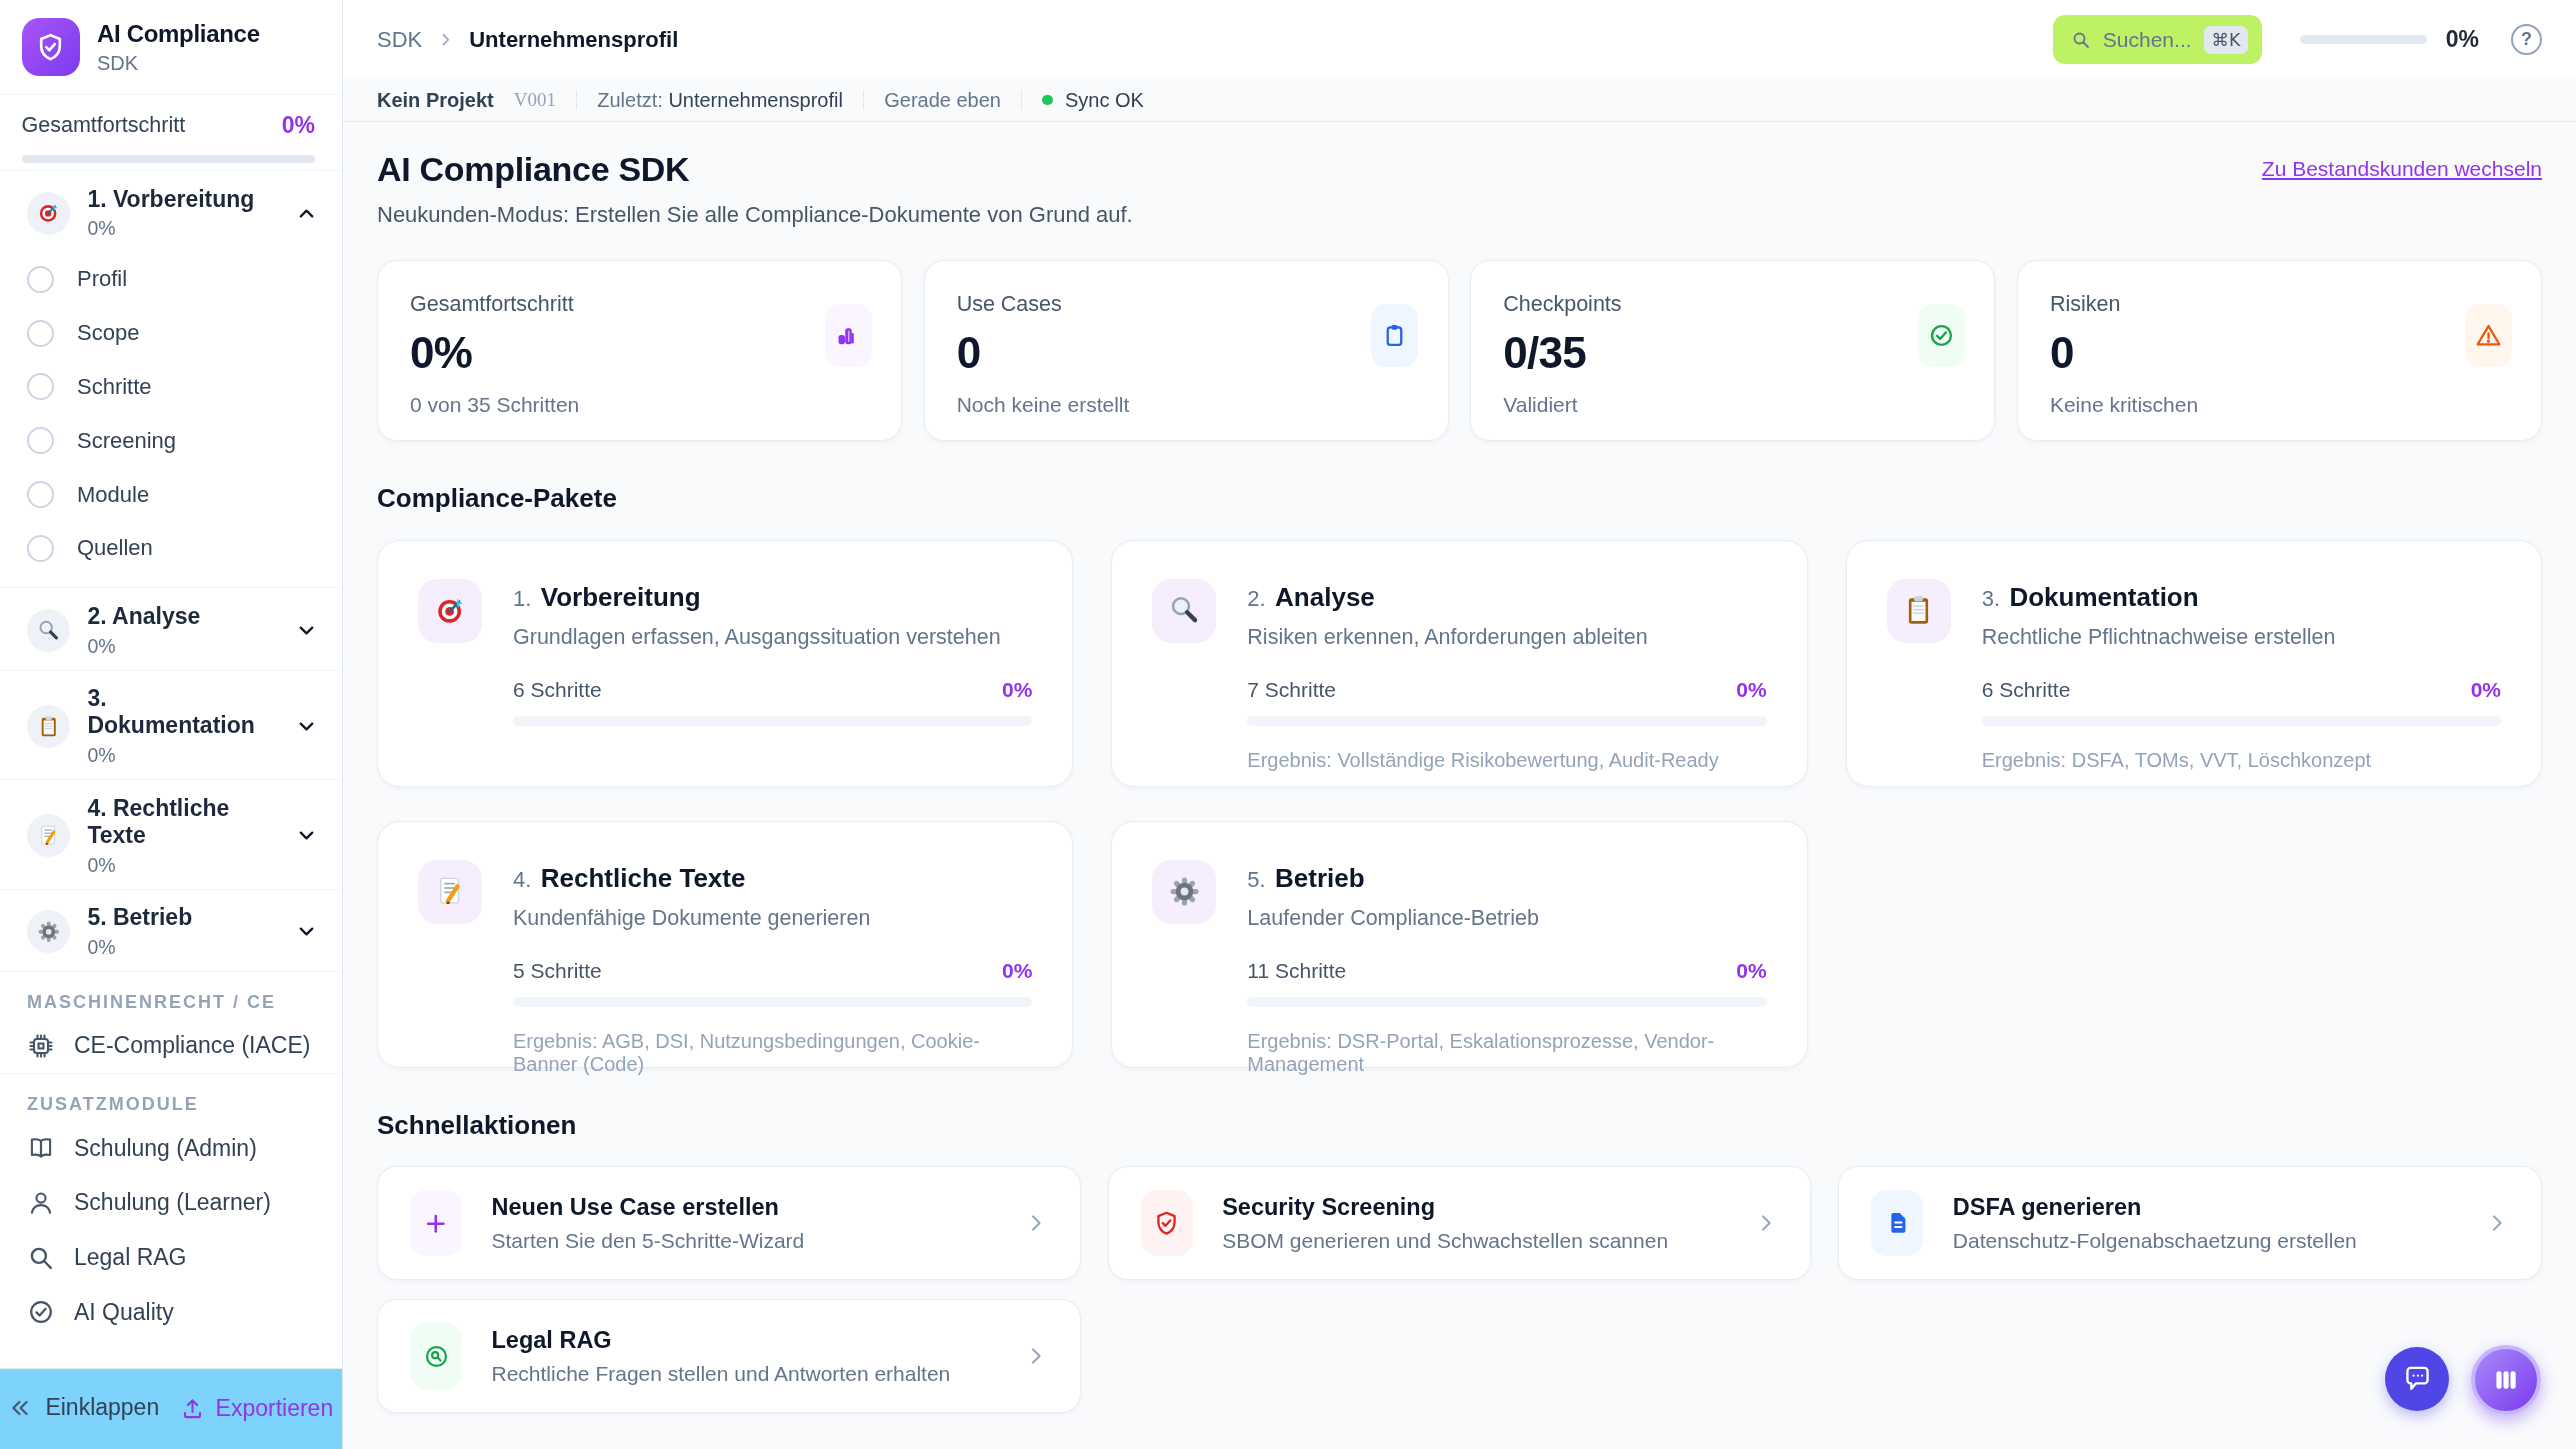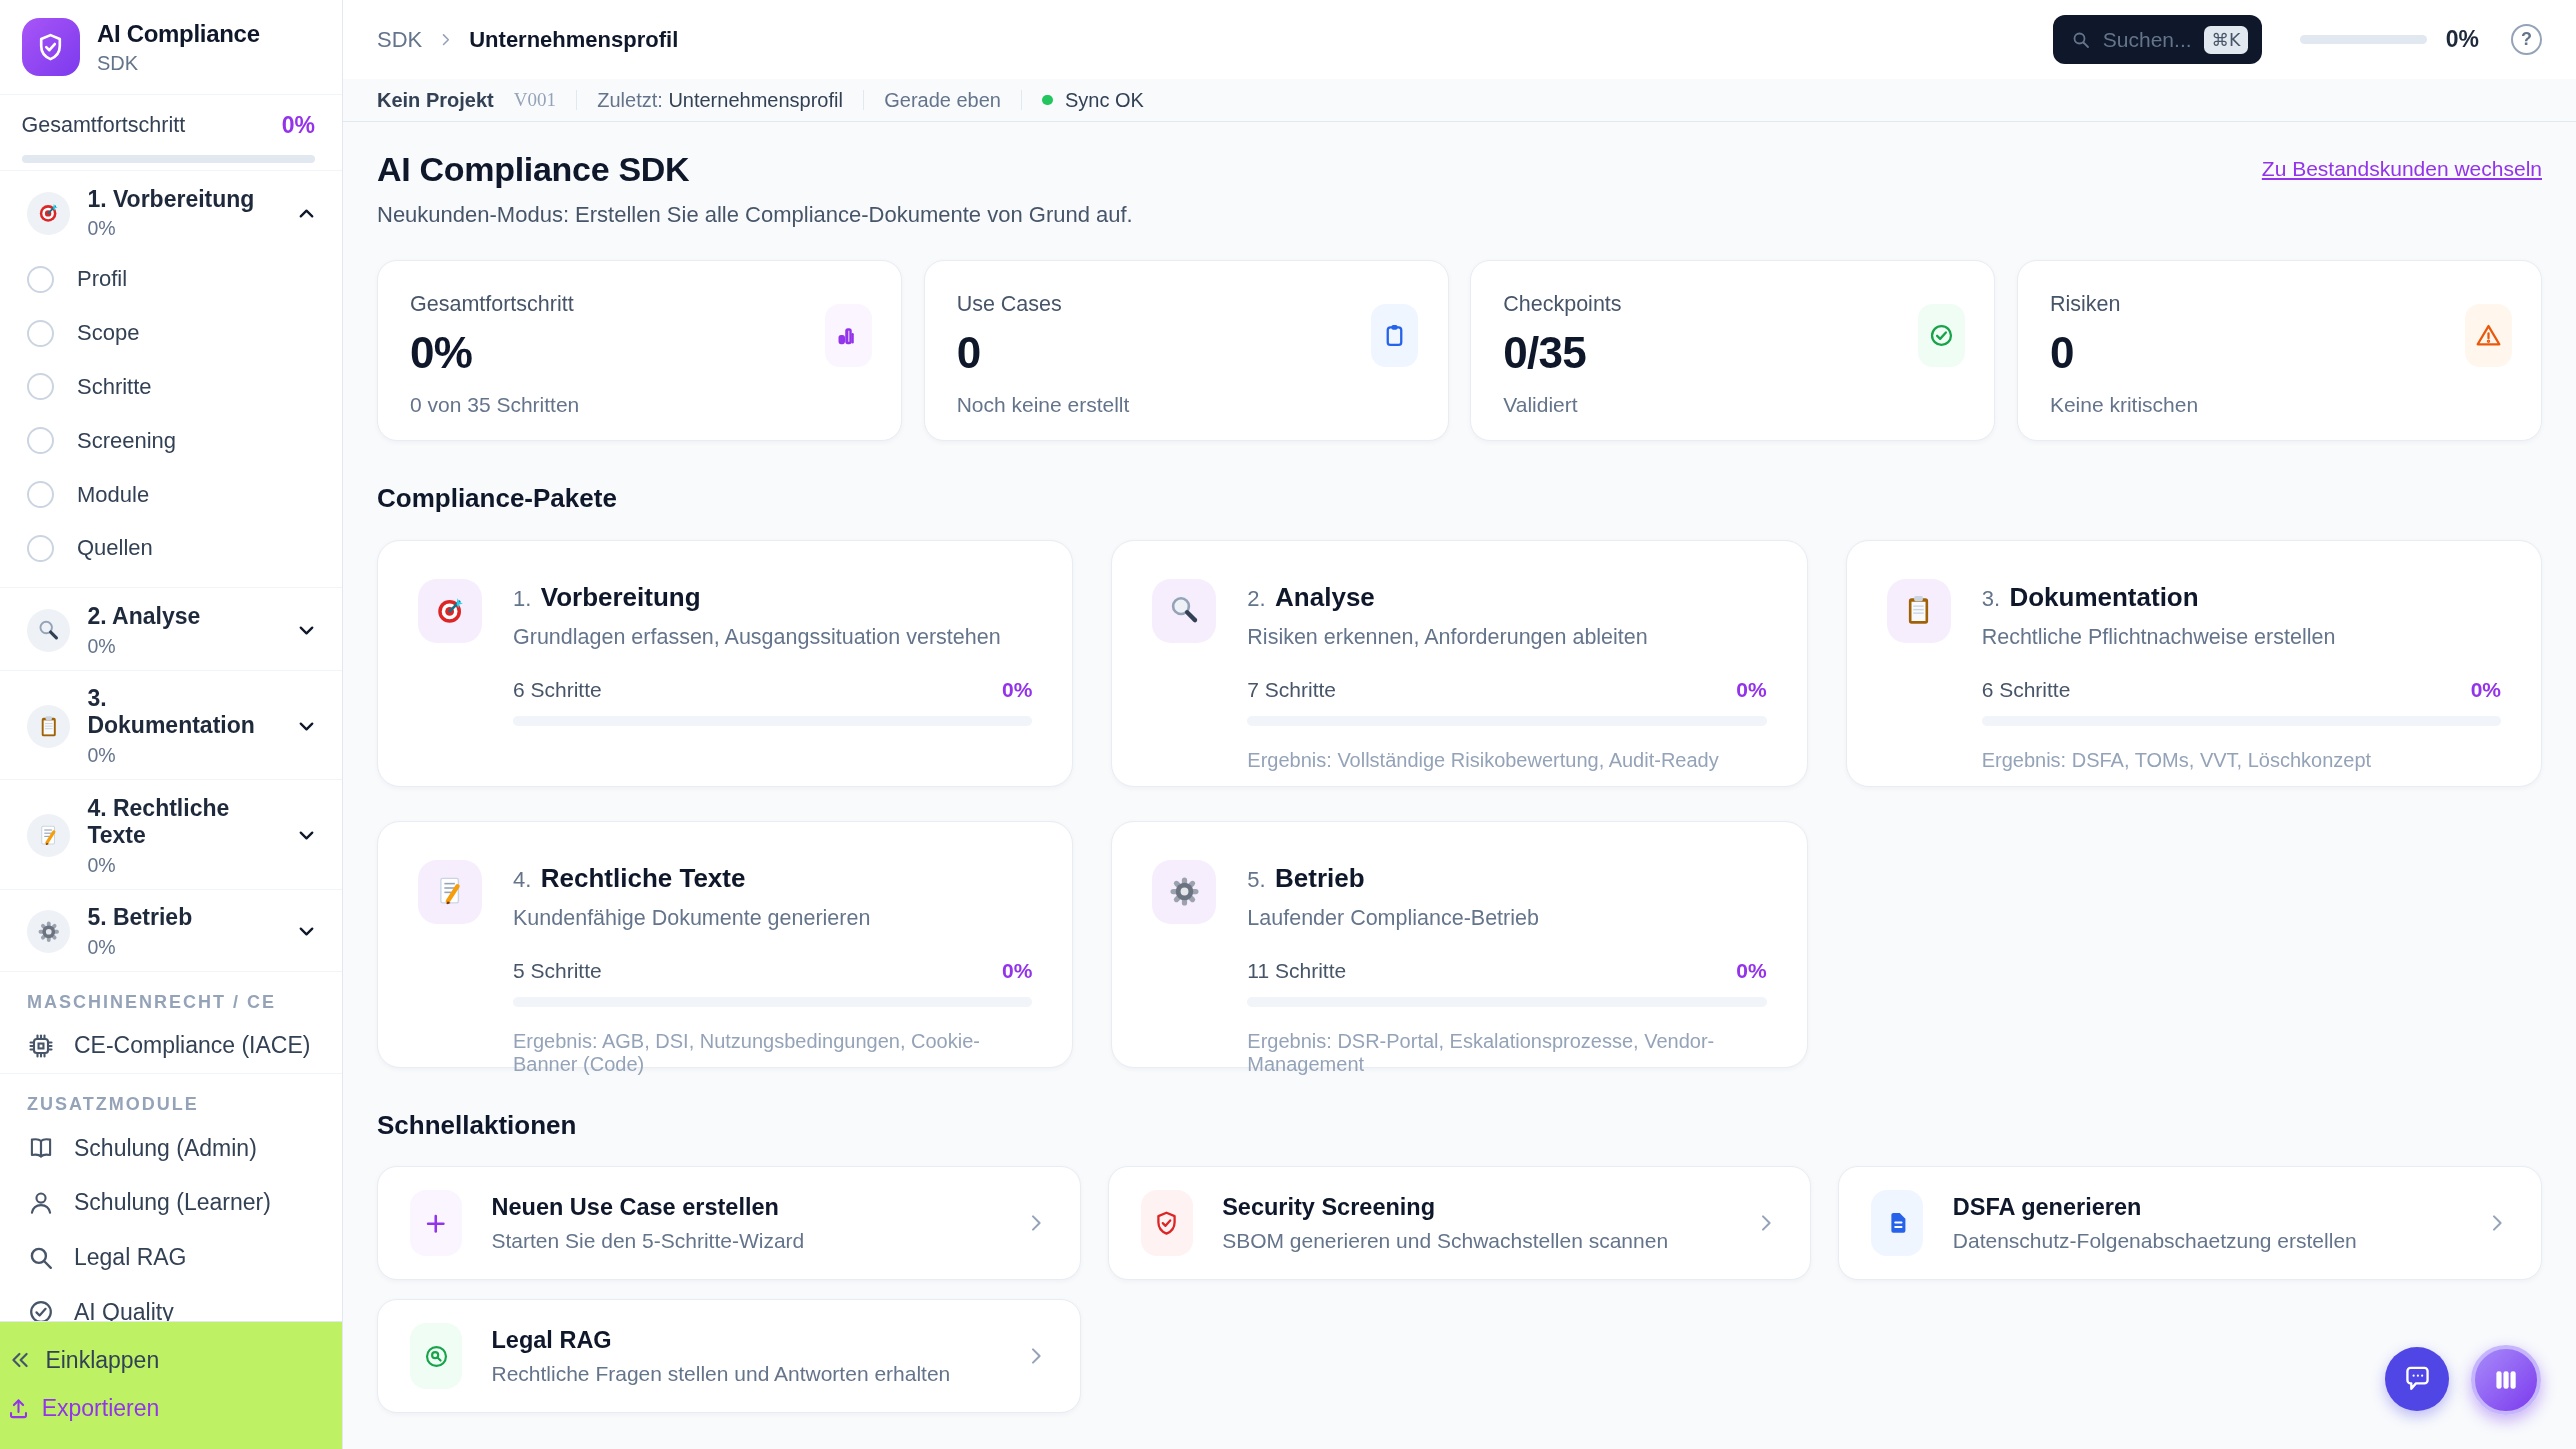--- a/index.html
+++ b/index.html
@@ -34,32 +34,32 @@
   .pkg-chev { margin-left:auto; display:grid; place-items:center; }
   .sub-list { padding-bottom:12px; }
   .sub-item { display:flex; align-items:center; gap:23px; padding:13.4px 27px; cursor:pointer; }
   .sub-circle { width:27px; height:27px; border-radius:50%; border:2.7px solid #cbd5e1; flex:none; }
   .sub-label { font-size:22px; color:#334155; }
   .sep { border:none; border-top:1.3px solid #f1f5f9; }
 
   .s-section-label { padding:20px 27px 5.4px; font-size:18px; font-weight:700; letter-spacing:2px; color:#94a3b8; }
   .s-link { display:flex; align-items:center; gap:19px; padding:13.4px 27px; font-size:23px; color:#334155; cursor:pointer; }
 
-  .s-footer { margin-top:auto; border-top:1.3px solid #e2e8f0; background:#bef264; padding:17.4px 0 20px; display:flex; flex-direction:column; align-items:flex-start; gap:6.7px; }
+  .s-footer { margin-top:auto; border-top:1.3px solid #e2e8f0; background:#7dd3fc; padding:17.4px 0 20px; display:flex; flex-direction:row; align-items:flex-end; gap:6.7px; }
   .collapse-btn { display:flex; align-items:center; gap:13.4px; font-size:23px; color:#334155; background:none; border:none; cursor:pointer; font-family:inherit; padding:8px; }
   .export-btn { display:flex; align-items:center; gap:12px; font-size:23px; font-weight:500; color:#9333ea; background:none; border:none; cursor:pointer; font-family:inherit; padding:6.7px; }
 
   
   .main { flex:1; display:flex; flex-direction:column; min-width:0; position:relative; }
   .topbar { height:79px; background:#ffffff; display:flex; align-items:center; padding:0 34px; flex:none; }
   .crumb { display:flex; align-items:center; gap:14.8px; font-size:22px; }
   .crumb-root { color:#64748b; cursor:pointer; }
   .crumb-cur { color:#0f172a; font-weight:600; }
   .top-right { margin-left:auto; display:flex; align-items:center; }
-  .search-pill { display:flex; align-items:center; gap:12px; background:#0f172a; border-radius:12px; padding:10.7px 13.4px 10.7px 17.4px; cursor:text; }
+  .search-pill { display:flex; align-items:center; gap:12px; background:#bef264; border-radius:12px; padding:10.7px 13.4px 10.7px 17.4px; cursor:text; }
   .search-ph { font-size:21px; color:#64748b; }
   .kbd { font-family:"DejaVu Sans", sans-serif; font-size:17.4px; color:#475569; background:#e2e8f0; border-radius:6.7px; padding:4px 8px; }
   .top-track { width:127px; height:8.7px; border-radius:4.7px; background:#e2e8f0; margin-left:38px; }
   .top-pct { font-size:23px; font-weight:700; color:#1e293b; margin-left:19px; }
   .help-circle { width:31px; height:31px; border-radius:50%; border:2.7px solid #94a3b8; color:#64748b; display:grid; place-items:center; font-size:18px; font-weight:700; margin-left:32px; cursor:pointer; }
 
   .statusbar { height:43px; background:#f8fafc; border-bottom:1.3px solid #e2e8f0; display:flex; align-items:center; gap:20px; padding:0 34px; font-size:20px; color:#64748b; flex:none; }
   .st-project { font-weight:600; color:#334155; }
   .st-ver { font-family:Liberation Serif, serif; font-size:19px; color:#94a3b8; }
   .st-div { width:1.3px; height:20px; background:#e2e8f0; }

